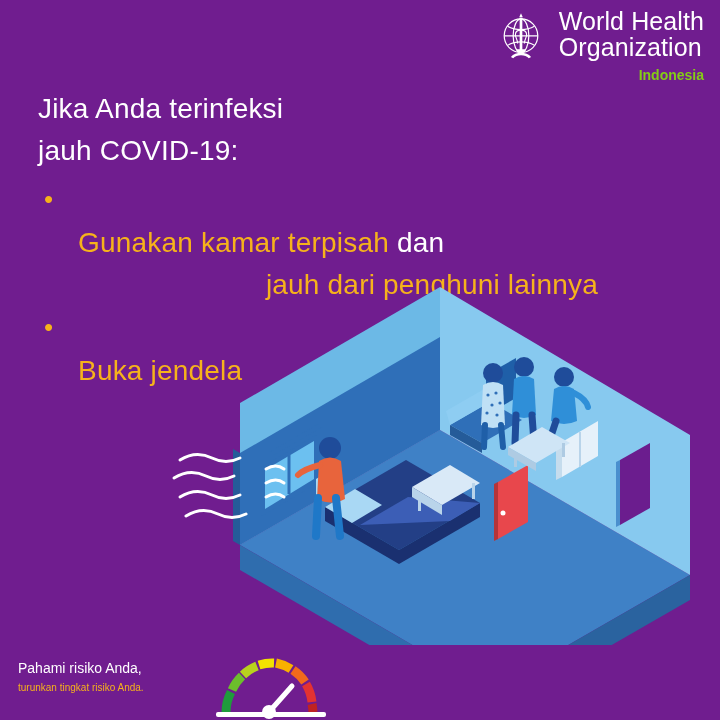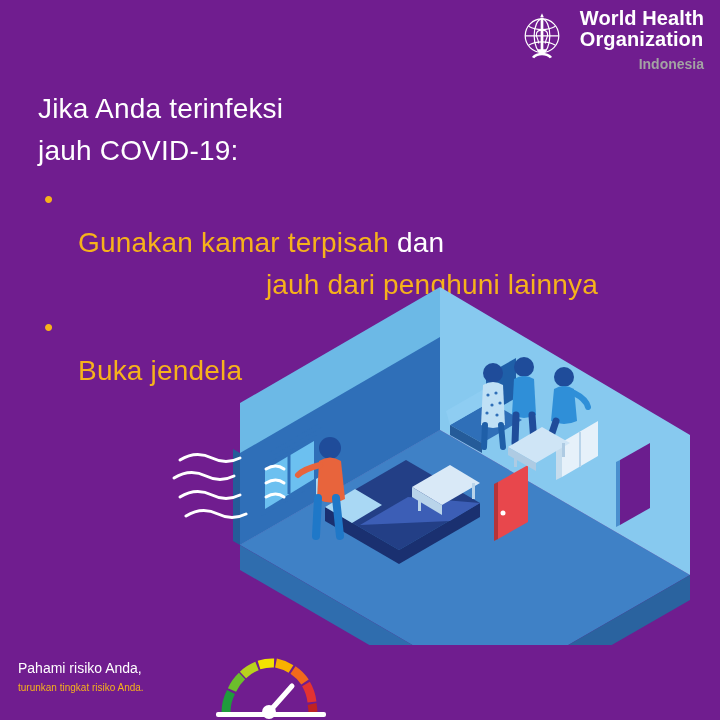--- a/index.html
+++ b/index.html
@@ -31,32 +31,32 @@
     height: 56px;
     flex: 0 0 auto;
     margin-top: 2px;
   }
   .who-words {
     color: #ffffff;
     line-height: 1.05;
   }
   .who-words .l1,
   .who-words .l2 {
-    font-size: 20px;
-    font-weight: bold;
+    font-size: 25px;
+    font-weight: normal;
     letter-spacing: 0.1px;
     display: block;
   }
   .who-country {
     display: block;
     text-align: right;
     font-size: 14px;
     font-weight: bold;
     margin-top: 7px;
-    color: #a3a3a3;
+    color: #84cc16;
   }
 
   
   .headline {
     position: absolute;
     left: 38px;
     top: 88px;
     width: 560px;
   }
   .headline .line {

